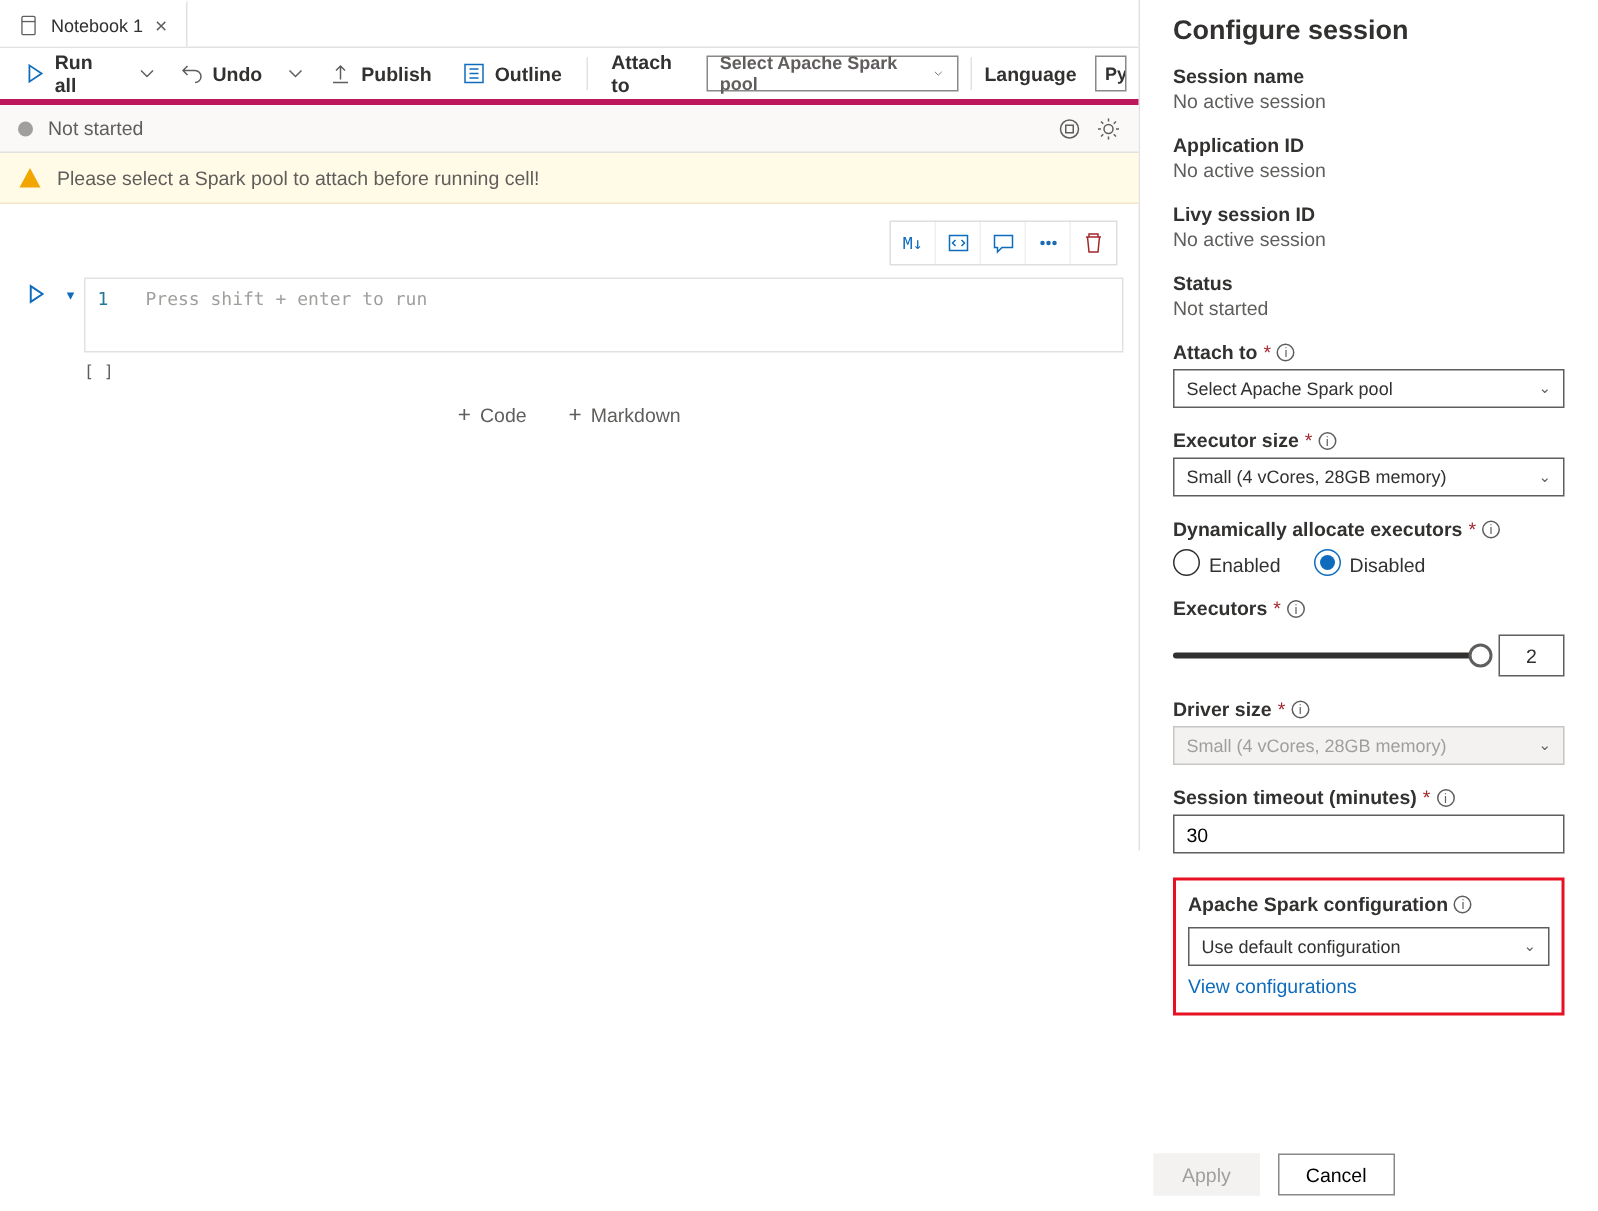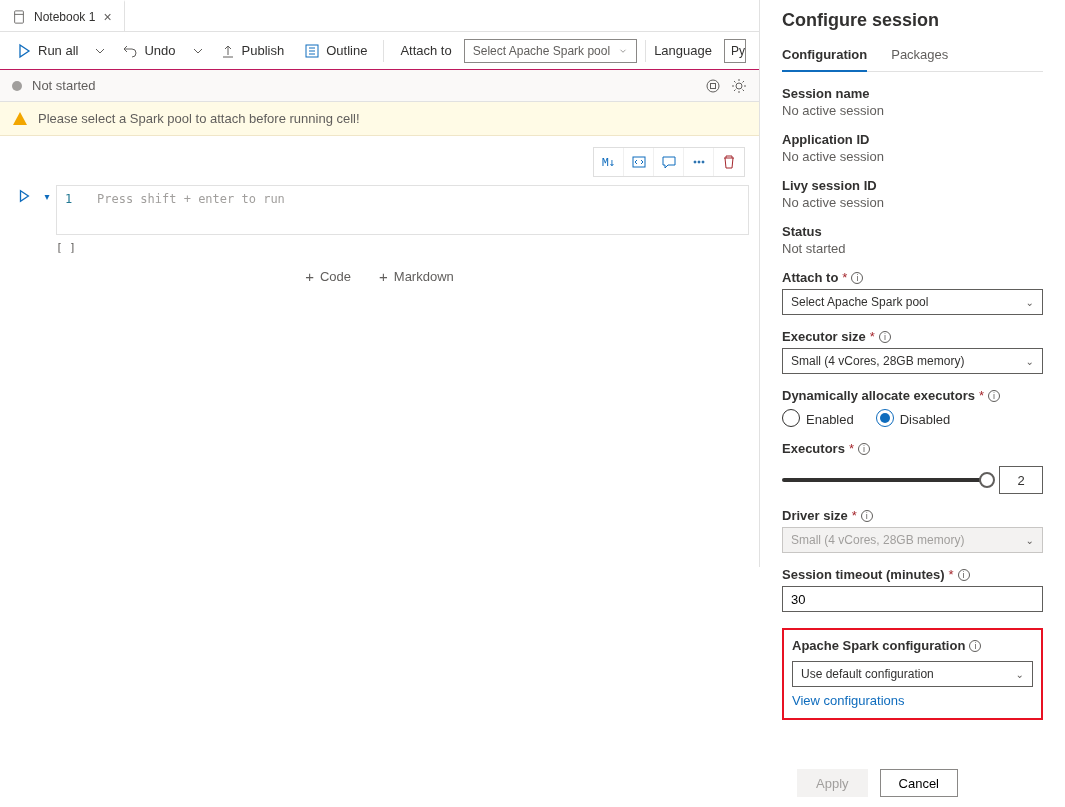--- a/index.html
+++ b/index.html
@@ -8,21 +8,21 @@
 
 .main { position: absolute; left: 0; top: 0; width: 760px; height: 567px; border-right: 1px solid #e1e1e1; }
 
 
 .tab-bar { height: 32px; border-bottom: 1px solid #e1e1e1; display: flex; align-items: stretch; }
 .tab { display: flex; align-items: center; gap: 8px; padding: 0 12px; border-right: 1px solid #e1e1e1; font-size: 12px; color: #323130; background:#fff; border-top:2px solid #fff;}
 .tab .nb-icon { width:14px; height:14px; fill:#605e5c;}
 .tab .close { color:#605e5c; font-size:14px; cursor:pointer;}
 
 
-.toolbar { height: 38px; border-bottom: 1px solid #be185d; display:flex; align-items:center; gap:4px; padding:0 8px; font-size:13px; color:#323130;}
+.toolbar { height: 38px; border-bottom: 4px solid #be185d; display:flex; align-items:center; gap:4px; padding:0 8px; font-size:13px; color:#323130;font-weight:bold;}
 .tbtn { display:flex; align-items:center; gap:6px; padding:4px 8px; cursor:pointer; color:#323130;}
 .tbtn svg { width:16px; height:16px; fill:#605e5c; }
 .tbtn.play svg { fill:#0f6cbd; stroke:#0f6cbd;}
 .tbtn.caret { padding:4px 2px;}
 .divider { width:1px; height:22px; background:#e1e1e1; margin:0 4px;}
 .attach-label { margin-left:8px; color:#323130;}
 .pool-select { margin-left:8px; display:flex; align-items:center; gap:8px; height:24px; border:1px solid #8a8886; padding:0 8px; font-size:12px; color:#605e5c; cursor:pointer;}
 .lang-label { text-align:right;}
 .lang-select { margin-left:8px; display:flex; align-items:center; height:24px; border:1px solid #8a8886; padding:0 6px; font-size:12px;color:#323130; cursor:pointer; width:22px; overflow:hidden;}
 
@@ -85,21 +85,21 @@
 .slider-row{ display:flex; align-items:center; gap:12px; margin-top:10px;}
 .slider{ flex:1; height:4px; background:#323130; position:relative; border-radius:2px;}
 .thumb{ position:absolute; right:-8px; top:-6px; width:16px; height:16px; border-radius:50%; background:#fff; border:2px solid #605e5c;}
 .slider-val{ width:44px; height:28px; border:1px solid #605e5c; display:flex; align-items:center; justify-content:center; font-size:13px;}
 
 .pinput{ width:100%; height:26px; border:1px solid #605e5c; padding:0 8px; font-size:13px; margin-top:4px;}
 
 .highlight-box{ border:2px solid #e81123; padding:8px 8px 10px 8px; margin-top:16px;}
 .link{ color:#0f6cbd; font-size:13px; cursor:pointer; margin-top:6px; display:inline-block;}
 
-.footer{ position:absolute; bottom:10px; left:37px; display:flex; gap:12px;}
+.footer{ position:absolute; bottom:10px; left:9px; display:flex; gap:12px;}
 .fbtn{ height:28px; padding:0 18px; border:1px solid #8a8886; background:#fff; font-size:13px; cursor:pointer;}
 .fbtn.apply{ background:#f3f2f1; color:#a19f9d; border-color:#f3f2f1; cursor:default;}
 </style>
 </head>
 <body>
 
 <div class="main">
 
   <div class="tab-bar">
     <div class="tab">
@@ -238,24 +238,20 @@
       <div class="add-btn">
           <span class="plus">+</span>
           <span>Markdown</span>
         </div>
     </div>
   </div>
 </div>
 
 <div class="panel">
   <h2>Configure session</h2>
-  <div class="ptabs">
-    <div class="ptab active">Configuration</div>
-    <div class="ptab">Packages</div>
-  </div>
 
   <div class="field">
     <div class="flabel">Session name</div>
     <div class="fval">No active session</div>
   </div>
   <div class="field">
     <div class="flabel">Application ID</div>
     <div class="fval">No active session</div>
   </div>
   <div class="field">

